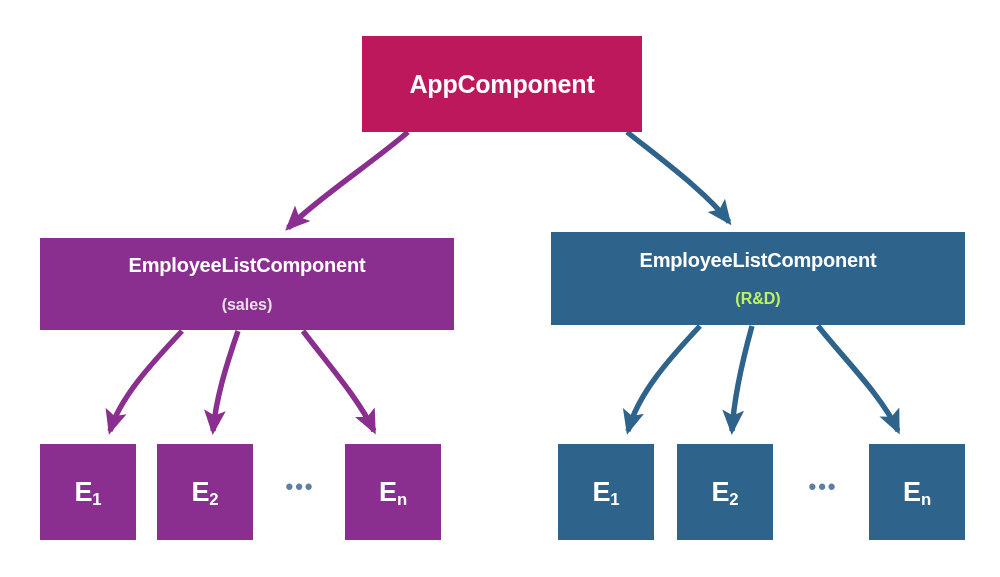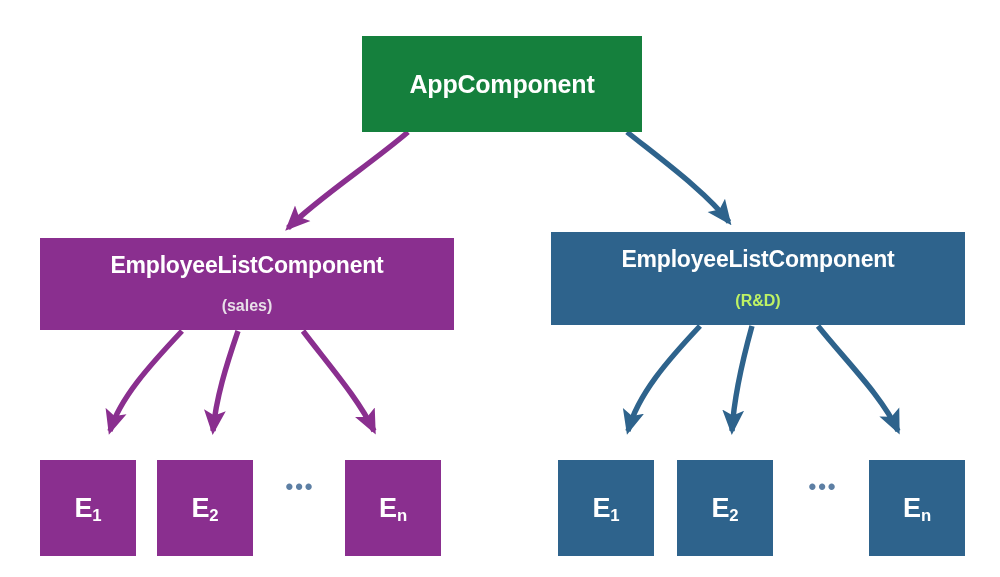--- a/index.html
+++ b/index.html
@@ -66,27 +66,27 @@
     width: 414px;
     height: 92px;
   }
   #node-list-rnd {
     left: 551px;
     top: 232px;
     width: 414px;
     height: 93px;
   }
   #node-list-sales .node-title,
-  #node-list-rnd .node-title { font-size: 23px; }
+  #node-list-rnd .node-title { font-size: 20px; }
   #node-list-sales .node-sub,
   #node-list-rnd .node-sub { font-size: 16px; margin-top: 19px; }
 
   
   .leaf {
-    top: 460px;
+    top: 444px;
     width: 96px;
     height: 96px;
   }
   .leaf .node-title {
     font-size: 27px;
   }
   .leaf .node-title sub {
     font-size: 0.62em;
     font-weight: bold;
     vertical-align: baseline;
@@ -136,21 +136,21 @@
 
     <path d="M 182 331 C 150 365 120 398 110 431" fill="none" stroke="#8a2f8f" stroke-width="5.4" marker-end="url(#arrow-purple)"></path>
     <path d="M 238 331 C 226 366 216 398 213 431" fill="none" stroke="#8a2f8f" stroke-width="5.4" marker-end="url(#arrow-purple)"></path>
     <path d="M 303 331 C 328 364 358 398 374 431" fill="none" stroke="#8a2f8f" stroke-width="5.4" marker-end="url(#arrow-purple)"></path>
 
     <path d="M 700 326 C 668 360 638 394 628 431" fill="none" stroke="#2e638c" stroke-width="5.4" marker-end="url(#arrow-blue)"></path>
     <path d="M 752 326 C 742 362 734 396 732 431" fill="none" stroke="#2e638c" stroke-width="5.4" marker-end="url(#arrow-blue)"></path>
     <path d="M 818 326 C 845 360 882 396 898 431" fill="none" stroke="#2e638c" stroke-width="5.4" marker-end="url(#arrow-blue)"></path>
   </svg>
 
-  <div class="node purple" id="node-app" style="background:#15803d">
+  <div class="node purple" id="node-app" style="background:#be185d">
     <span class="node-title">AppComponent</span>
   </div>
 
   <div class="node purple" id="node-list-sales" style="background:#8a2f8f">
     <span class="node-title">EmployeeListComponent</span>
     <span class="node-sub">(sales)</span>
   </div>
 
   <div class="node blue" id="node-list-rnd" style="background:#2e638c">
     <span class="node-title">EmployeeListComponent</span>

